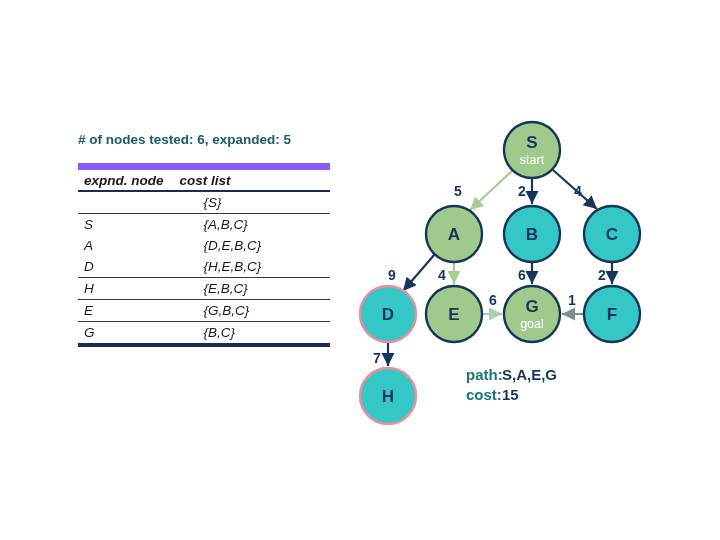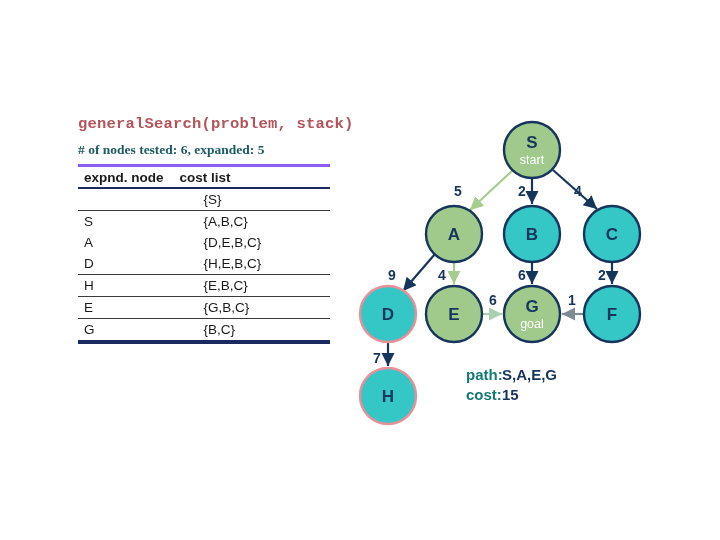--- a/index.html
+++ b/index.html
@@ -27,35 +27,36 @@
     font-family: "Liberation Mono", monospace;
     font-size: 15.5px;
     font-weight: bold;
     color: #b5535a;
     letter-spacing: 0.2px;
     white-space: nowrap;
     line-height: 20px;
   }
 
   #node-counts {
-    font-family: Liberation Serif, serif;
+    font-family: Liberation Sans, sans-serif;
     font-size: 13.5px;
     font-weight: bold;
     color: #1d5b62;
     line-height: 20px;
-    margin-top: 6px;
+    margin-top: 16px;
     white-space: nowrap;
   }
 
   #trace-table {
     border-collapse: collapse;
     width: 252px;
-    margin-top: 4px;
-    border-top: 3px solid #8b5cf6;
+    margin-top: 13px;
+    border-top: 7px solid #8b5cf6;
     border-bottom: 4px solid #1b2a5e;
+    font-style: italic;
   }
   #trace-table th,
   #trace-table td {
     font-size: 13.5px;
     color: #1a1a1a;
     padding: 2px 0 2px 0;
     text-align: left;
     line-height: 17px;
   }
   #trace-table th {
@@ -129,21 +130,20 @@
     font-size: 15px;
     font-weight: bold;
     fill: #15355c;
   }
 </style>
 </head>
 <body>
 
 <div id="trace-panel">
 
-  <div id="algorithm-title">generalSearch(problem, stack)</div>
 
   <div id="node-counts"># of nodes tested: 6, expanded: 5</div>
 
   <table id="trace-table">
     <thead>
       <tr>
         <th class="col-expnd">expnd. node</th>
         <th class="col-list">cost list</th>
       </tr>
     </thead>

